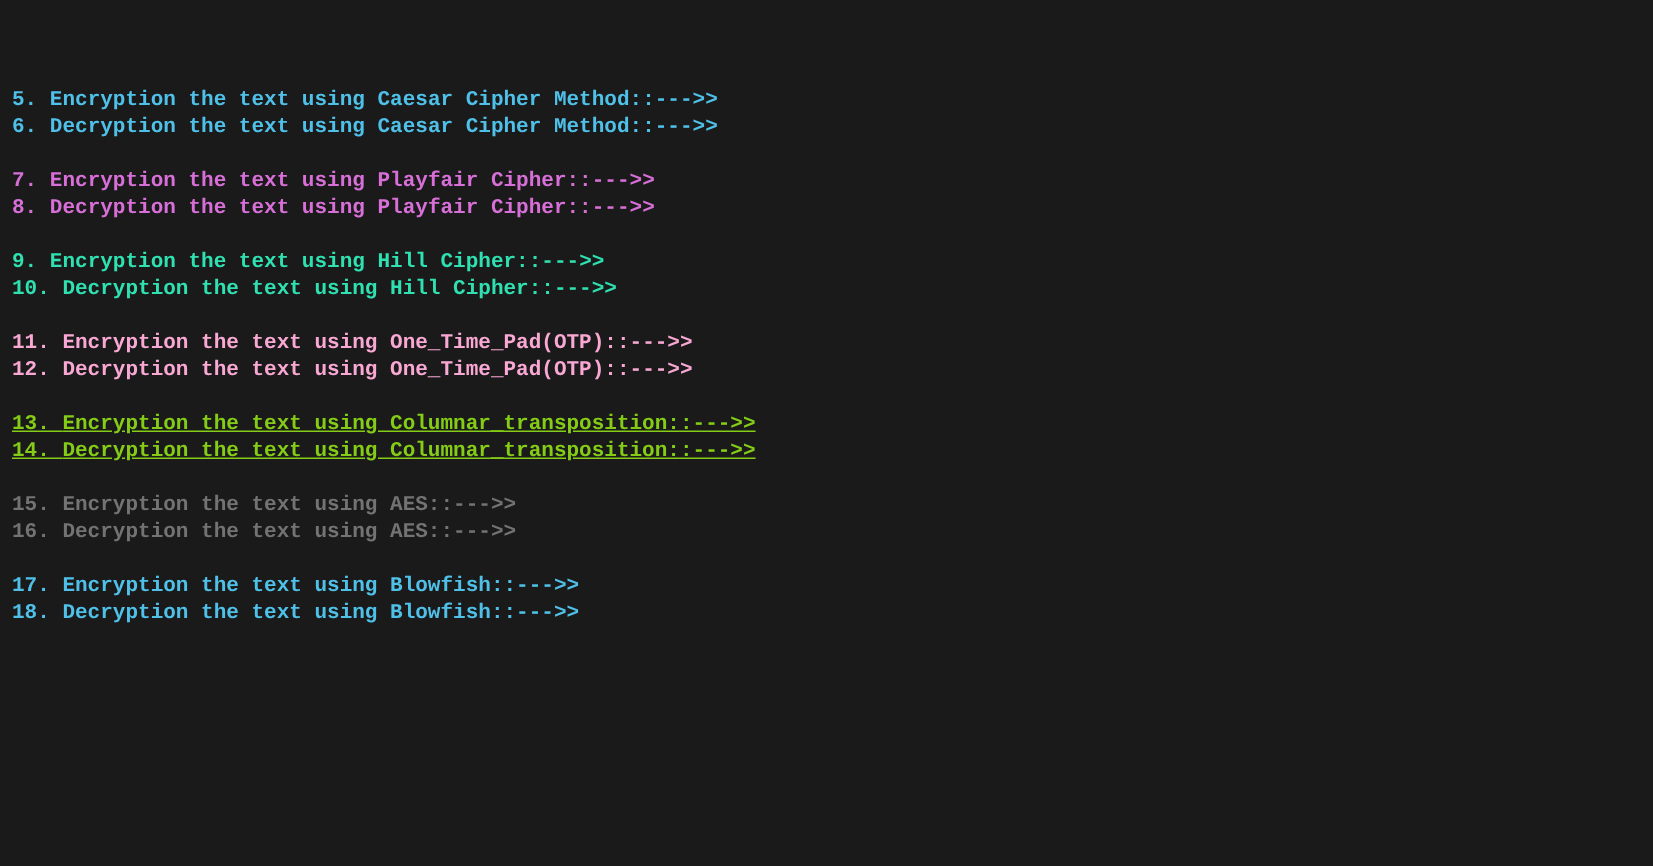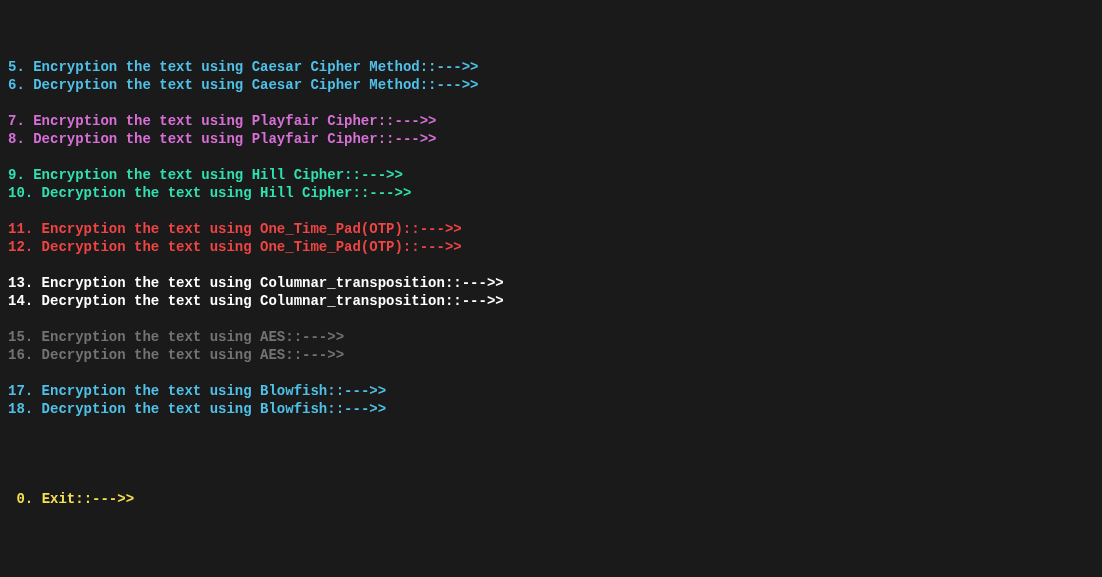--- a/index.html
+++ b/index.html
@@ -17,33 +17,32 @@
     font-weight: bold;
     padding: 4px 8px;
     white-space: pre;
   }
   .blank { height: 18px; }
   .row span { display: inline; }
   
   .c-cyan    { color: #4fc1e9; } 
   .c-magenta { color: #d86fd8; } 
   .c-aqua    { color: #2fe0b0; } 
-  .c-white   { color: #ef4444; }
-  .c-red     { color: #ffffff; } 
+  .c-white   { color: #f9a8d4; }
+  .c-red     { color: #84cc16; text-decoration: underline; } 
   .c-green   { color: #737373; } 
   .c-yellow  { color: #f5e050; } 
 </style>
 </head>
 <body>
 
 <div class="term">
 
   <div id="menu-container"><div class="row"><span class="c-cyan">5. </span><span class="c-cyan">Encryption the text using Caesar Cipher Method:</span><span class="c-cyan">:---&gt;&gt;</span></div><div class="row"><span class="c-cyan">6. </span><span class="c-cyan">Decryption the text using Caesar Cipher Method:</span><span class="c-cyan">:---&gt;&gt;</span></div><div class="blank"></div><div class="row"><span class="c-magenta">7. </span><span class="c-magenta">Encryption the text using Playfair Cipher:</span><span class="c-magenta">:---&gt;&gt;</span></div><div class="row"><span class="c-magenta">8. </span><span class="c-magenta">Decryption the text using Playfair Cipher:</span><span class="c-magenta">:---&gt;&gt;</span></div><div class="blank"></div><div class="row"><span class="c-aqua">9. </span><span class="c-aqua">Encryption the text using Hill Cipher:</span><span class="c-aqua">:---&gt;&gt;</span></div><div class="row"><span class="c-aqua">10. </span><span class="c-aqua">Decryption the text using Hill Cipher:</span><span class="c-aqua">:---&gt;&gt;</span></div><div class="blank"></div><div class="row"><span class="c-white">11. </span><span class="c-white">Encryption the text using One_Time_Pad(OTP):</span><span class="c-white">:---&gt;&gt;</span></div><div class="row"><span class="c-white">12. </span><span class="c-white">Decryption the text using One_Time_Pad(OTP):</span><span class="c-white">:---&gt;&gt;</span></div><div class="blank"></div><div class="row"><span class="c-red">13. </span><span class="c-red">Encryption the text using Columnar_transposition:</span><span class="c-red">:---&gt;&gt;</span></div><div class="row"><span class="c-red">14. </span><span class="c-red">Decryption the text using Columnar_transposition:</span><span class="c-red">:---&gt;&gt;</span></div><div class="blank"></div><div class="row"><span class="c-green">15. </span><span class="c-green">Encryption the text using AES:</span><span class="c-green">:---&gt;&gt;</span></div><div class="row"><span class="c-green">16. </span><span class="c-green">Decryption the text using AES:</span><span class="c-green">:---&gt;&gt;</span></div><div class="blank"></div><div class="row"><span class="c-cyan">17. </span><span class="c-cyan">Encryption the text using Blowfish:</span><span class="c-cyan">:---&gt;&gt;</span></div><div class="row"><span class="c-cyan">18. </span><span class="c-cyan">Decryption the text using Blowfish:</span><span class="c-cyan">:---&gt;&gt;</span></div><div class="blank"></div></div>
 
-  <div class="row"><span class="c-yellow"> <span>0</span>. </span><span class="c-yellow">Exit:</span><span class="c-yellow">:---&gt;&gt;</span></div>
 
   <div class="blank"></div>
 
   
 
   
 
   
 
   

